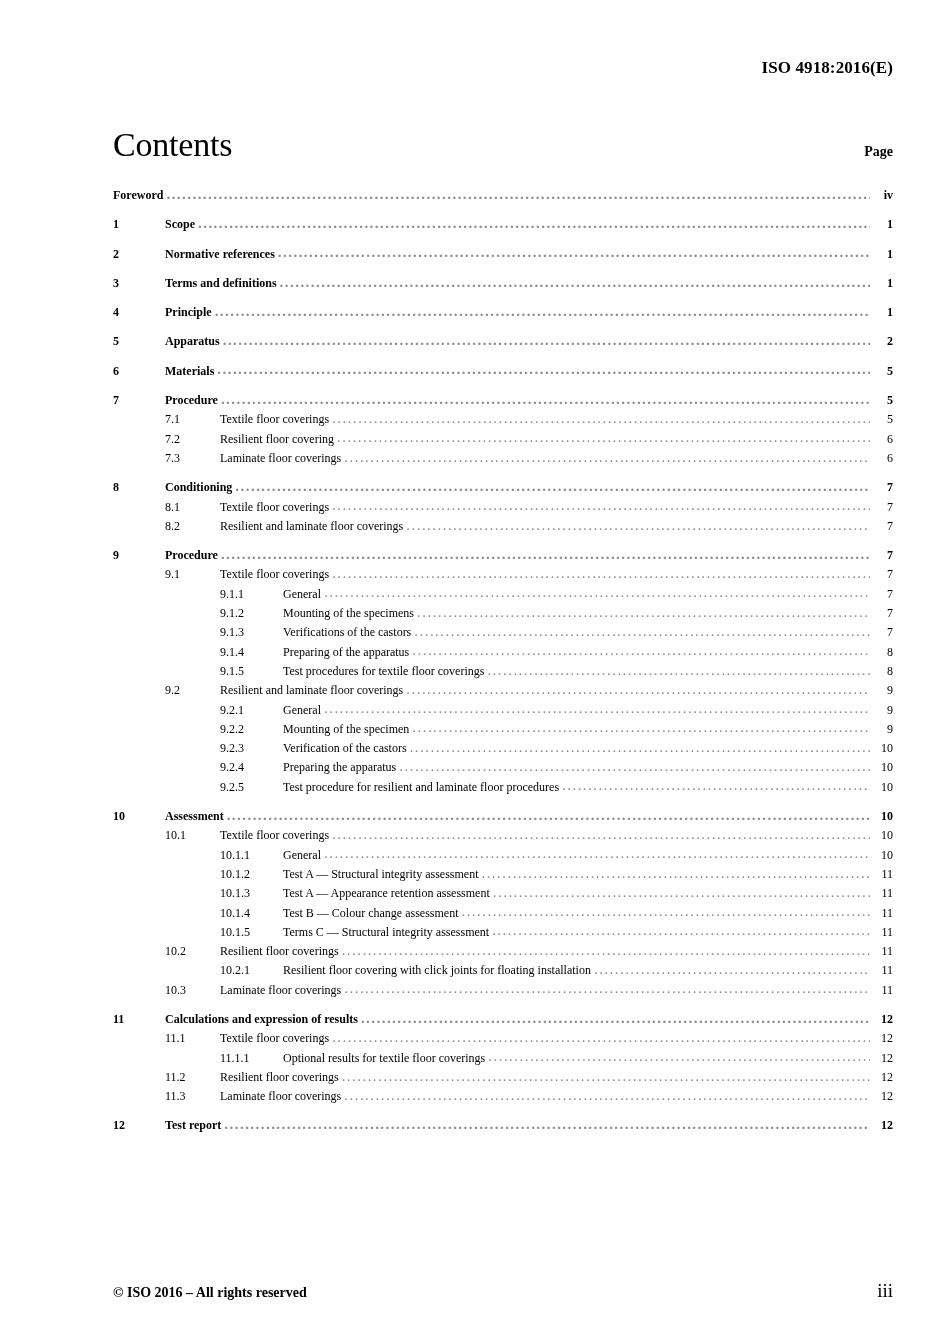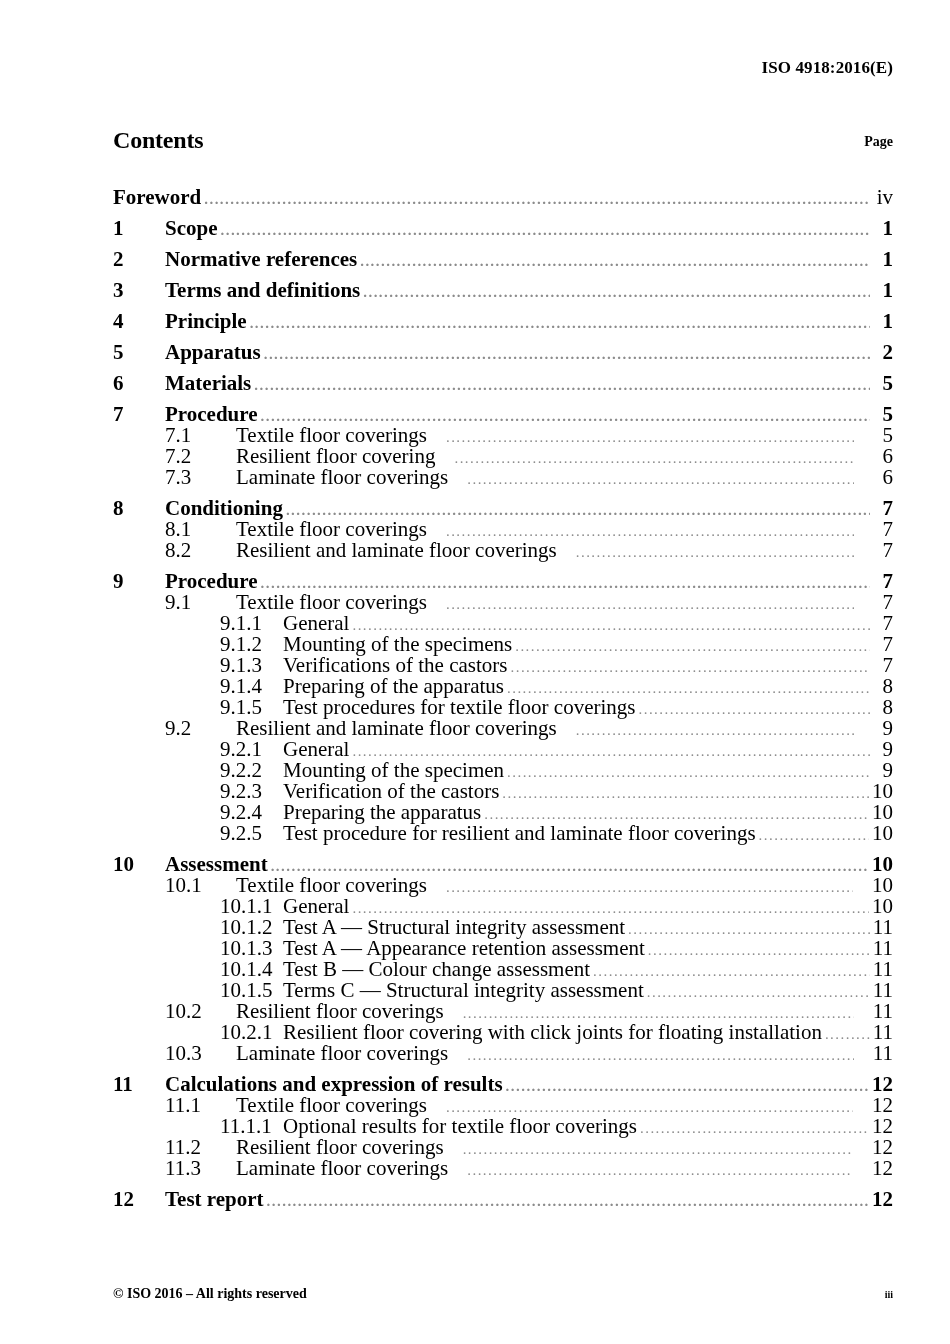--- a/index.html
+++ b/index.html
@@ -36,44 +36,44 @@
   .contents-head {
     position: absolute;
     top: 128px;
     left: 113px;
     right: 57px;
     display: flex;
     align-items: flex-end;
     justify-content: space-between;
   }
   .contents-title {
-    font-size: 24px;
-    font-weight: bold;
+    font-size: 34px;
+    font-weight: normal;
     line-height: 1;
     letter-spacing: -0.2px;
   }
   .page-label {
     font-size: 14px;
     font-weight: bold;
     line-height: 1;
     padding-bottom: 3px;
   }
 
   
   .toc {
     position: absolute;
     top: 186px;
     left: 113px;
     right: 57px;
   }
   .toc-row {
     display: flex;
-    align-items: flex-end;
+    align-items: center;
     width: 100%;
-    font-size: 21px;
+    font-size: 12px;
     line-height: 19.3px;
     white-space: nowrap;
   }
   .toc-row .num {
     flex: 0 0 auto;
     text-align: left;
   }
   .toc-row .label {
     flex: 0 0 auto;
     padding-right: 2px;
@@ -108,26 +108,25 @@
     font-weight: bold;
     margin-top: 10px;
   }
   .lvl1 .num { width: 52px; }
   .lvl1 .pg  { font-weight: bold; }
 
   .lvl0 { 
     font-weight: bold;
   }
   .lvl0 .num { width: 0px; }
-  .lvl0 .pg  { font-weight: normal; }
+  .lvl0 .pg  { font-weight: bold; }
 
   .lvl2 {
     font-weight: normal;
     margin-top: 0px;
-    gap: 16px;
   }
   .lvl2 .num { width: 55px; margin-left: 52px; }
 
   .lvl3 {
     font-weight: normal;
     margin-top: 0px;
   }
   .lvl3 .num { width: 63px; margin-left: 107px; }
 
   
@@ -141,22 +140,22 @@
     right: 57px;
     display: flex;
     align-items: baseline;
     justify-content: space-between;
     font-size: 14px;
   }
   .footer .copyright {
     font-weight: bold;
   }
   .footer .folio {
-    font-weight: bold;
-    font-size: 10px;
+    font-weight: normal;
+    font-size: 19px;
   }
 </style>
 </head>
 <body>
 
 <div class="page">
 
   <div class="running-header">ISO 4918:2016(E)</div>
 
   <div class="contents-head">
@@ -316,21 +315,21 @@
         <span class="pg">10</span>
       </div>
       <div class="toc-row lvl3">
         <span class="num">9.2.4</span>
         <span class="label">Preparing the apparatus</span>
         <span class="leader"></span>
         <span class="pg">10</span>
       </div>
       <div class="toc-row lvl3">
         <span class="num">9.2.5</span>
-        <span class="label">Test procedure for resilient and laminate floor coverings</span>
+        <span class="label">Test procedure for resilient and laminate floor procedures</span>
         <span class="leader"></span>
         <span class="pg">10</span>
       </div>
       <div class="toc-row lvl1">
         <span class="num">10</span>
         <span class="label">Assessment</span>
         <span class="leader"></span>
         <span class="pg">10</span>
       </div>
       <div class="toc-row lvl2">

